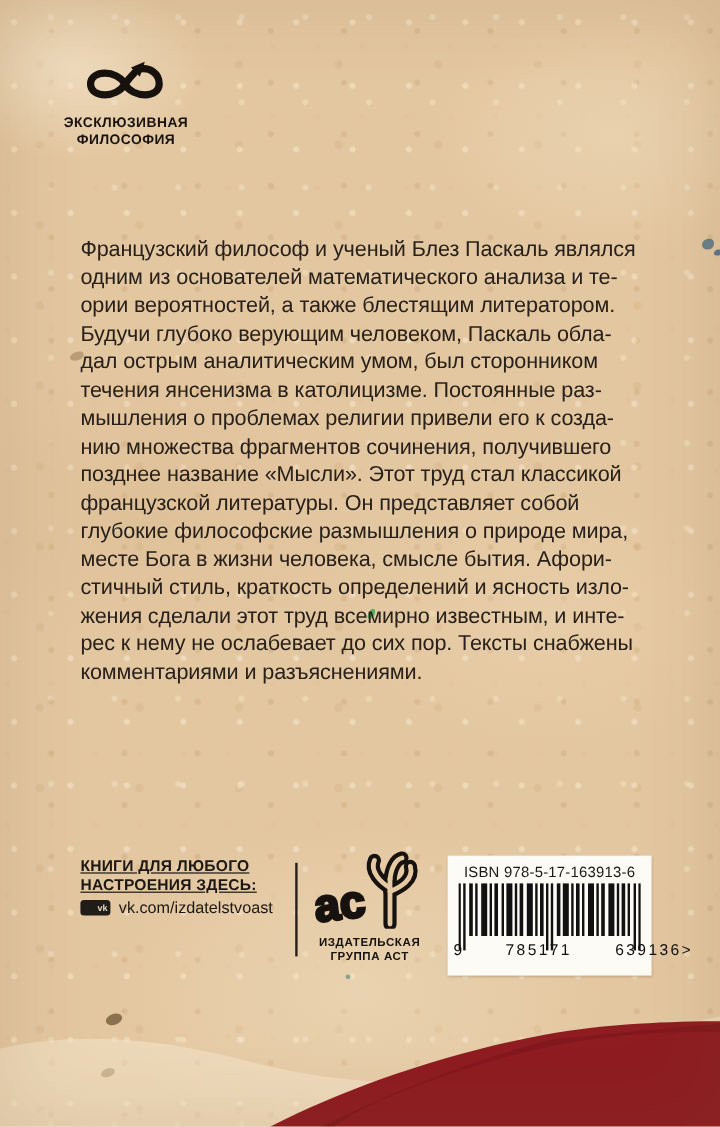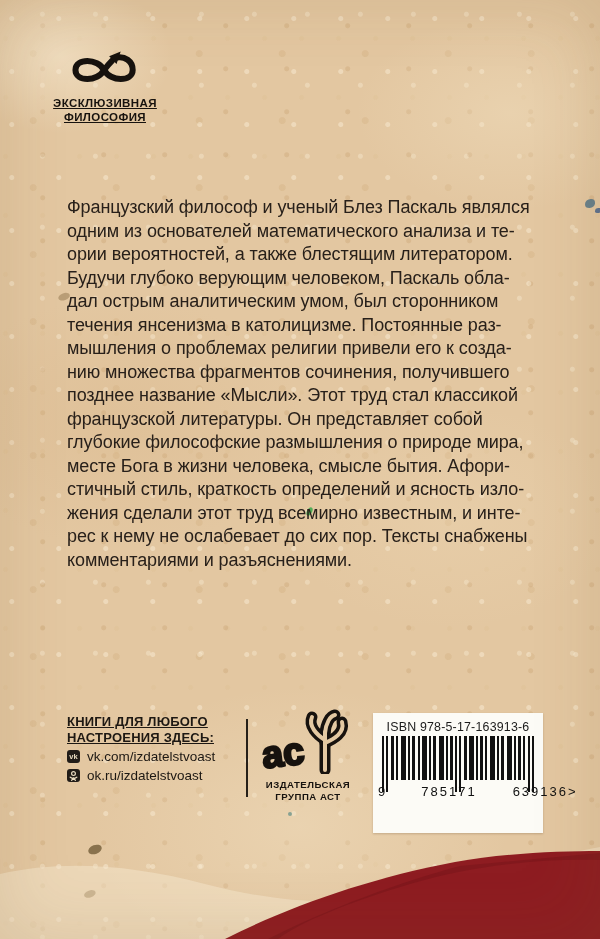--- a/index.html
+++ b/index.html
@@ -21,46 +21,46 @@
       radial-gradient(circle at 15% 65%, rgba(222,190,146,.30) 0 2px, transparent 3px);
     background-size:auto,auto,auto,auto,auto,47px 53px,61px 43px,83px 67px,53px 71px,37px 59px;
   }
   .vignette{position:absolute;inset:0;box-shadow:inset 0 0 70px rgba(118,84,44,.16);pointer-events:none;}
 
   
   .series-logo{position:absolute;left:66px;top:46px;width:78px;height:48px;}
   .series-name{
     position:absolute;left:30px;top:97px;width:150px;text-align:center;
     font-weight:bold;font-size:11.5px;line-height:13.5px;letter-spacing:.4px;
-    color:#17120e;white-space:pre;text-decoration:underline;
+    color:#17120e;white-space:pre;
   }
 
   
   .annotation{
     position:absolute;left:67px;top:196px;width:505px;
     font-size:18px;line-height:23.5px;letter-spacing:-.1px;
     color:#28201a;white-space:pre;
   }
 
   
   .promo{position:absolute;left:67px;top:714px;color:#1d1813;}
   .promo-heading{font-weight:bold;font-size:13px;line-height:15.5px;letter-spacing:.2px;white-space:pre;text-decoration:underline;}
   .promo-sites{margin-top:6px;font-size:13.5px;}
   .promo-row{margin-top:4px;display:flex;align-items:center;gap:7px;font-size:13.5px;}
-  .soc-icon{width:13px;height:13px;border-radius:3px;background:#211c18;display:flex;align-items:center;justify-content:center;flex:0 0 13px;}
+  .soc-icon{width:13px;height:13px;border-radius:3px;background:#211c18;display:flex;align-items:center;justify-content:center;flex:0 0 13px;padding-left:12px;}
   .soc-icon .vk-txt{color:#e9dcc2;font-size:7.5px;font-weight:bold;line-height:1;}
 
   .divider{position:absolute;left:246px;top:719px;width:1.5px;height:78px;background:#262019;}
 
   
   .ast{position:absolute;left:258px;top:706px;width:100px;text-align:center;color:#17120e;}
   .ast-name{font-weight:bold;font-size:9.6px;line-height:12px;letter-spacing:.5px;white-space:pre;margin-top:1px;text-align:center;}
 
   
-  .barcode-label{position:absolute;left:373px;top:713px;width:170px;height:120px;background:#fcfbf6;box-shadow:0 1px 2px rgba(90,60,30,.25);}
+  .barcode-label{position:absolute;left:373px;top:713px;width:170px;height:100px;background:#fcfbf6;box-shadow:0 1px 2px rgba(90,60,30,.25);}
   .isbn{margin-top:7px;text-align:center;font-size:12.4px;letter-spacing:.2px;color:#1b1b1b;}
   .bars{display:block;margin:2px auto 0 auto;}
   .digits{display:flex;align-items:baseline;padding:0 4px 0 5px;margin-top:-12px;font-size:13px;color:#111;}
   .digits .lead{width:13px;}
   .digits .grp{flex:1;letter-spacing:2px;margin-left:36px;}
   .digits .trail{width:11px;text-align:right;}
 
   
   .bottom-art{position:absolute;left:0;top:0;width:600px;height:939px;pointer-events:none;}
 
@@ -116,29 +116,20 @@
 комментариями и разъяснениями.</div>
 
   <div class="promo">
     <div class="promo-heading">КНИГИ ДЛЯ ЛЮБОГО
 НАСТРОЕНИЯ ЗДЕСЬ:</div>
     <div class="promo-row">
       <span class="soc-icon">
           <span class="vk-txt">vk</span>
         </span>
       <span>vk.com/izdatelstvoast</span>
-    </div>
-    <div class="promo-row">
-      <span class="soc-icon">
-        <svg width="9" height="10" viewBox="0 0 9 10" aria-hidden="true">
-          <circle cx="4.5" cy="2.6" r="1.9" fill="none" stroke="#e9dcc2" stroke-width="1.2"></circle>
-          <path d="M1.2,6.2 C3,7.6 6,7.6 7.8,6.2 M2.6,9.3 L4.5,7 L6.4,9.3" fill="none" stroke="#e9dcc2" stroke-width="1.2" stroke-linecap="round"></path>
-        </svg>
-      </span>
-      <span>ok.ru/izdatelstvoast</span>
     </div>
   </div>
 
   <div class="divider"></div>
 
   <div class="ast">
     <svg width="92" height="68" viewBox="0 0 92 68" aria-hidden="true">
 
       <g stroke="#17120e" stroke-width="11" stroke-linecap="round" fill="none">
         <path d="M63,64 L63,26"></path>

